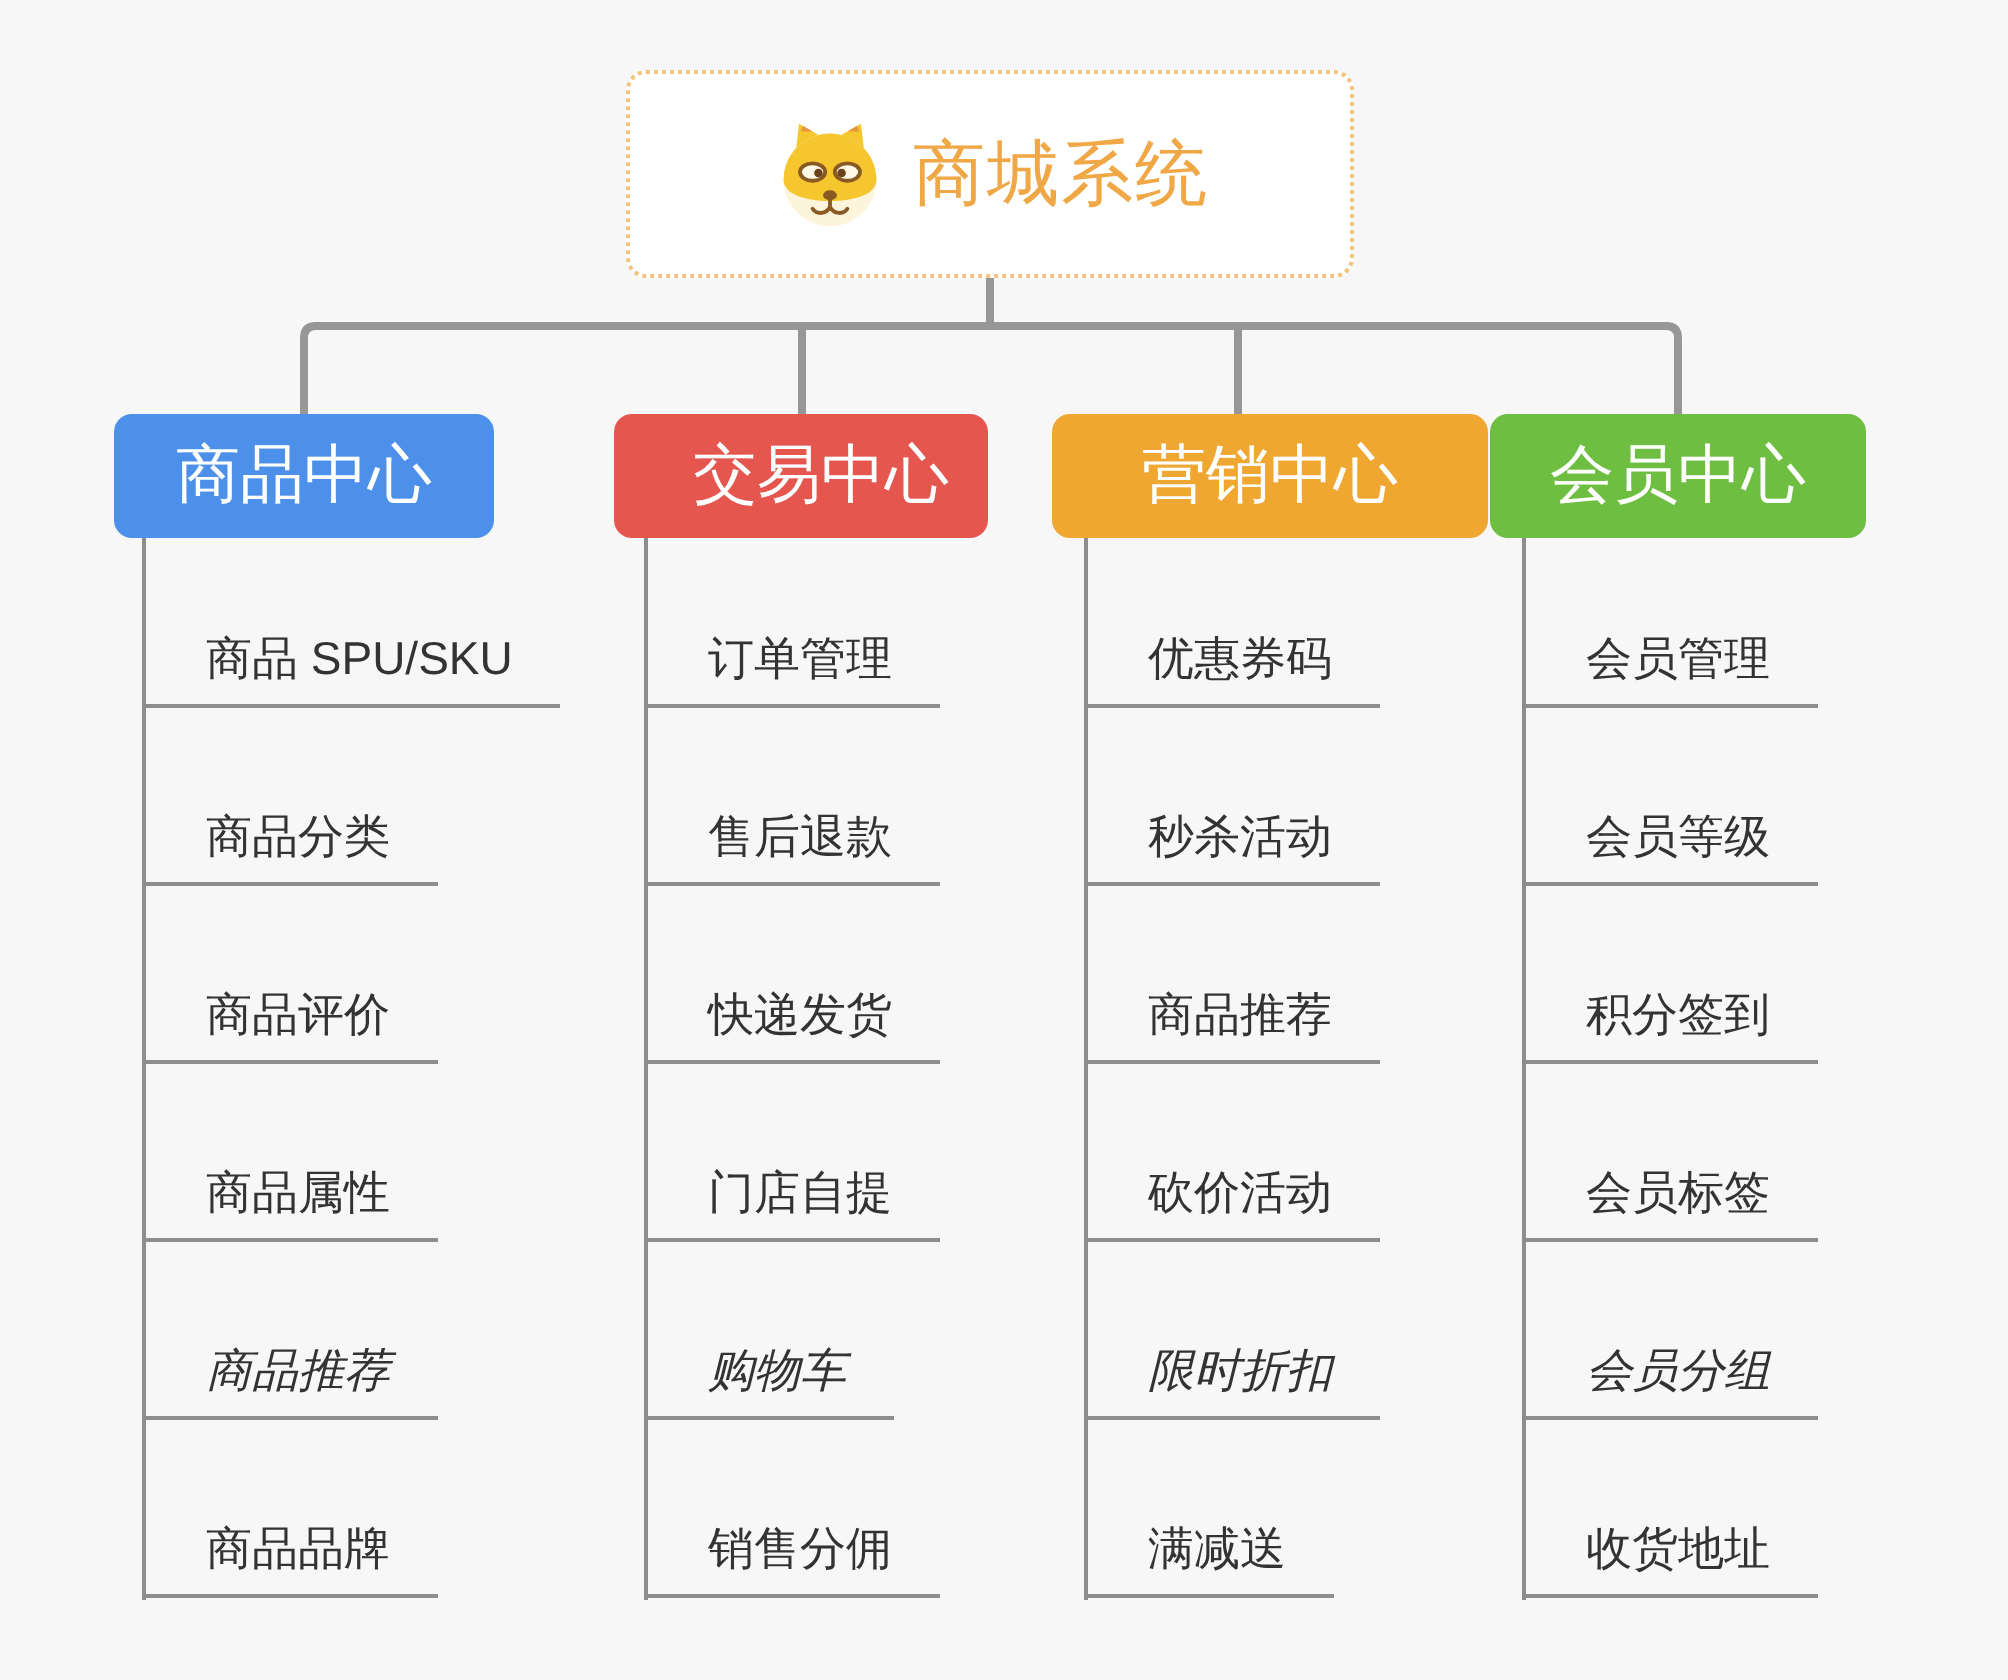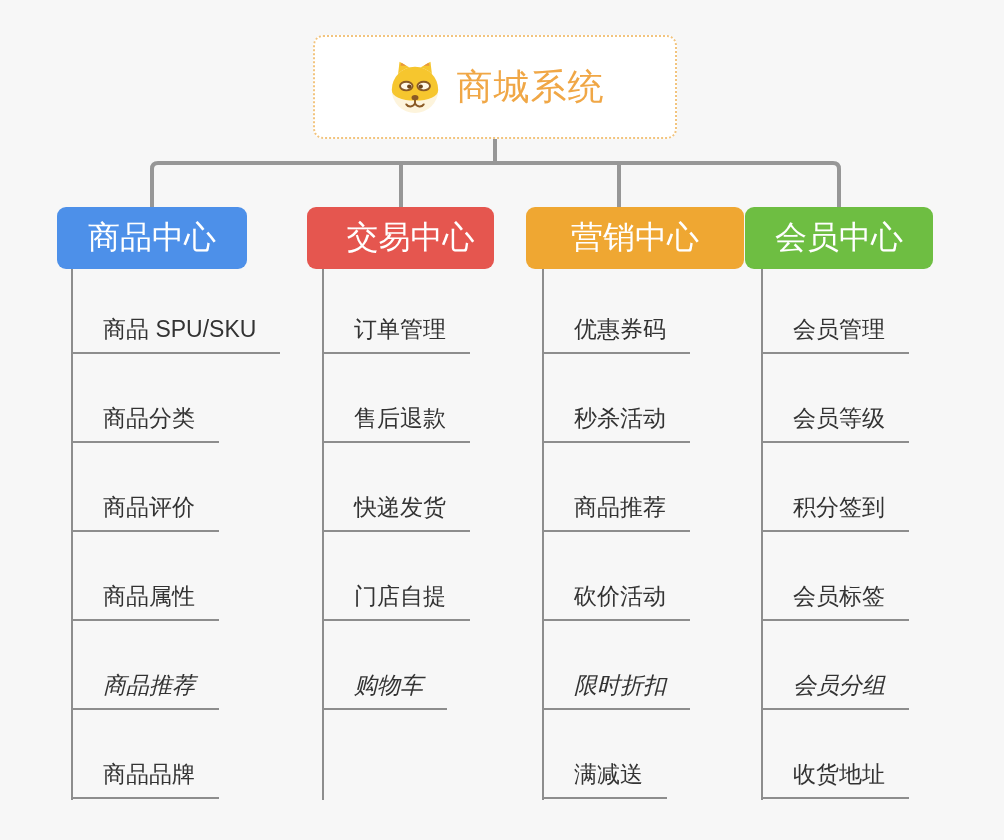--- a/index.html
+++ b/index.html
@@ -123,20 +123,21 @@
   <div class="leaf c0 r2">商品评价</div>
   <div class="leaf c0 r3">商品属性</div>
   <div class="leaf c0 r4">商品推荐</div>
   <div class="leaf c0 r5">商品品牌</div>
 
   <div class="leaf c1 r0">订单管理</div>
   <div class="leaf c1 r1">售后退款</div>
   <div class="leaf c1 r2">快递发货</div>
   <div class="leaf c1 r3">门店自提</div>
   <div class="leaf c1 r4">购物车</div>
+  <div class="leaf c1 r5">销售分佣</div>
 
   <div class="leaf c2 r0">优惠券码</div>
   <div class="leaf c2 r1">秒杀活动</div>
   <div class="leaf c2 r2">商品推荐</div>
   <div class="leaf c2 r3">砍价活动</div>
   <div class="leaf c2 r4">限时折扣</div>
   <div class="leaf c2 r5">满减送</div>
 
   <div class="leaf c3 r0">会员管理</div>
   <div class="leaf c3 r1">会员等级</div>

